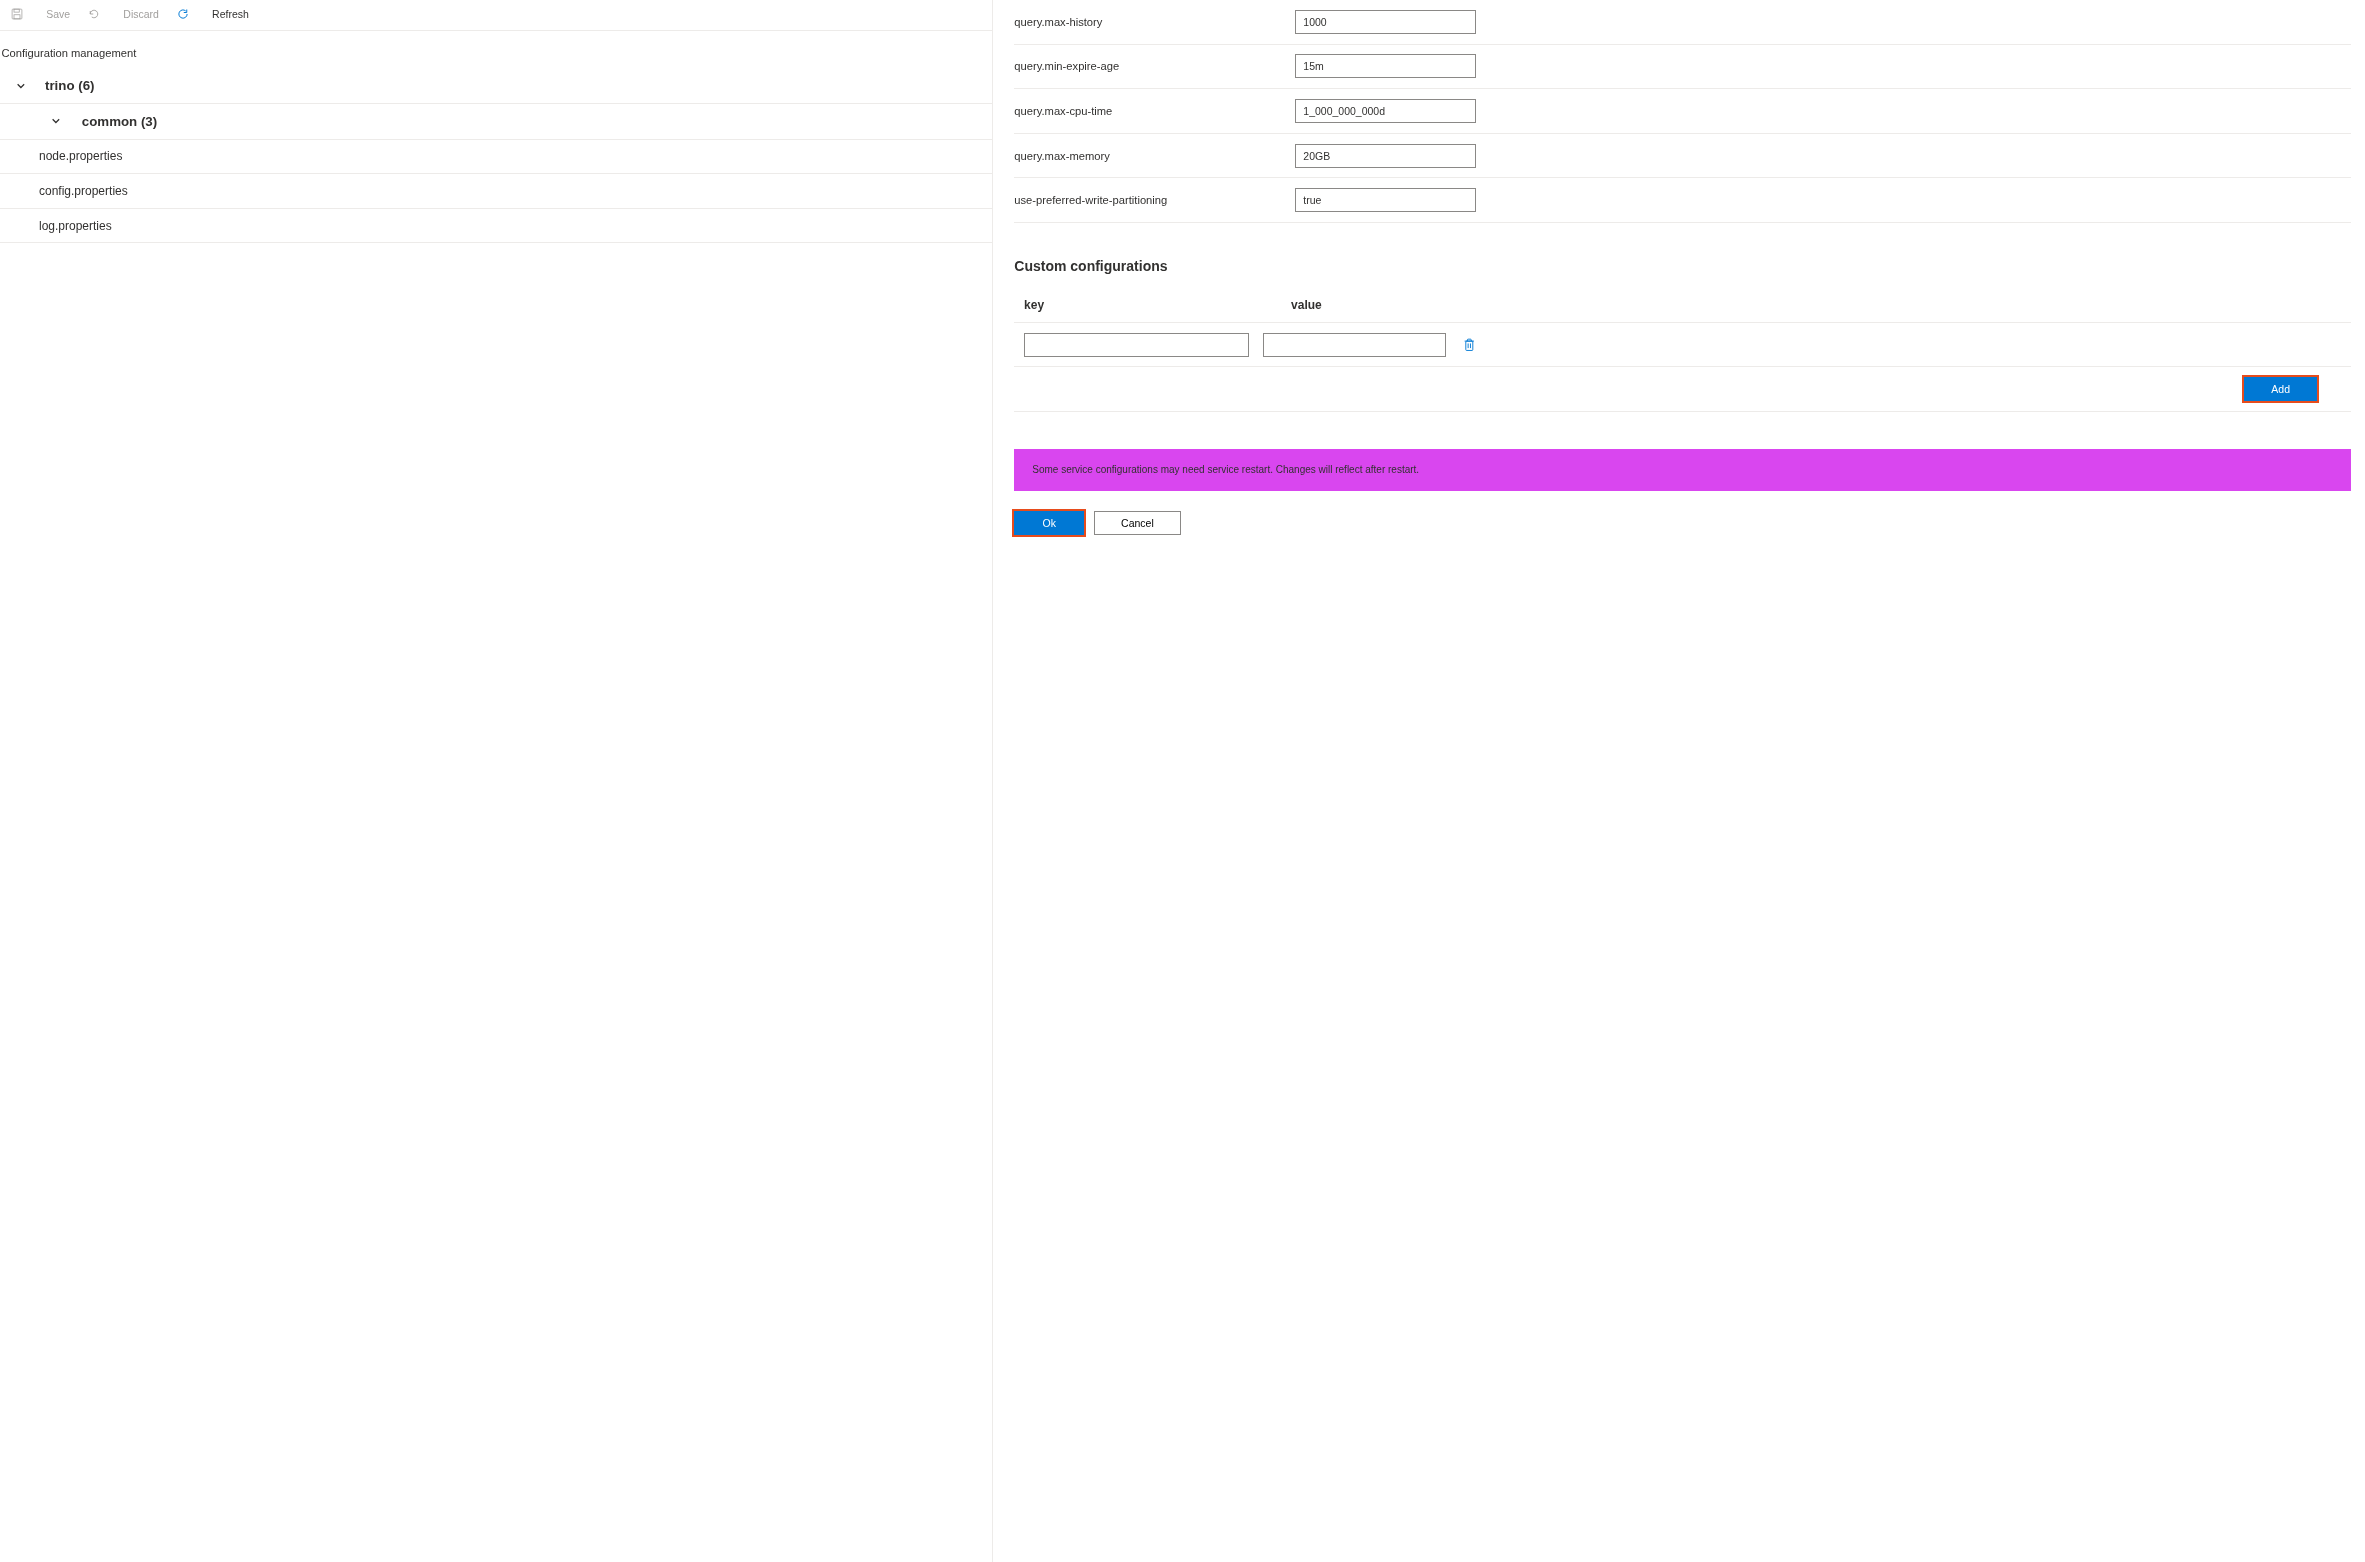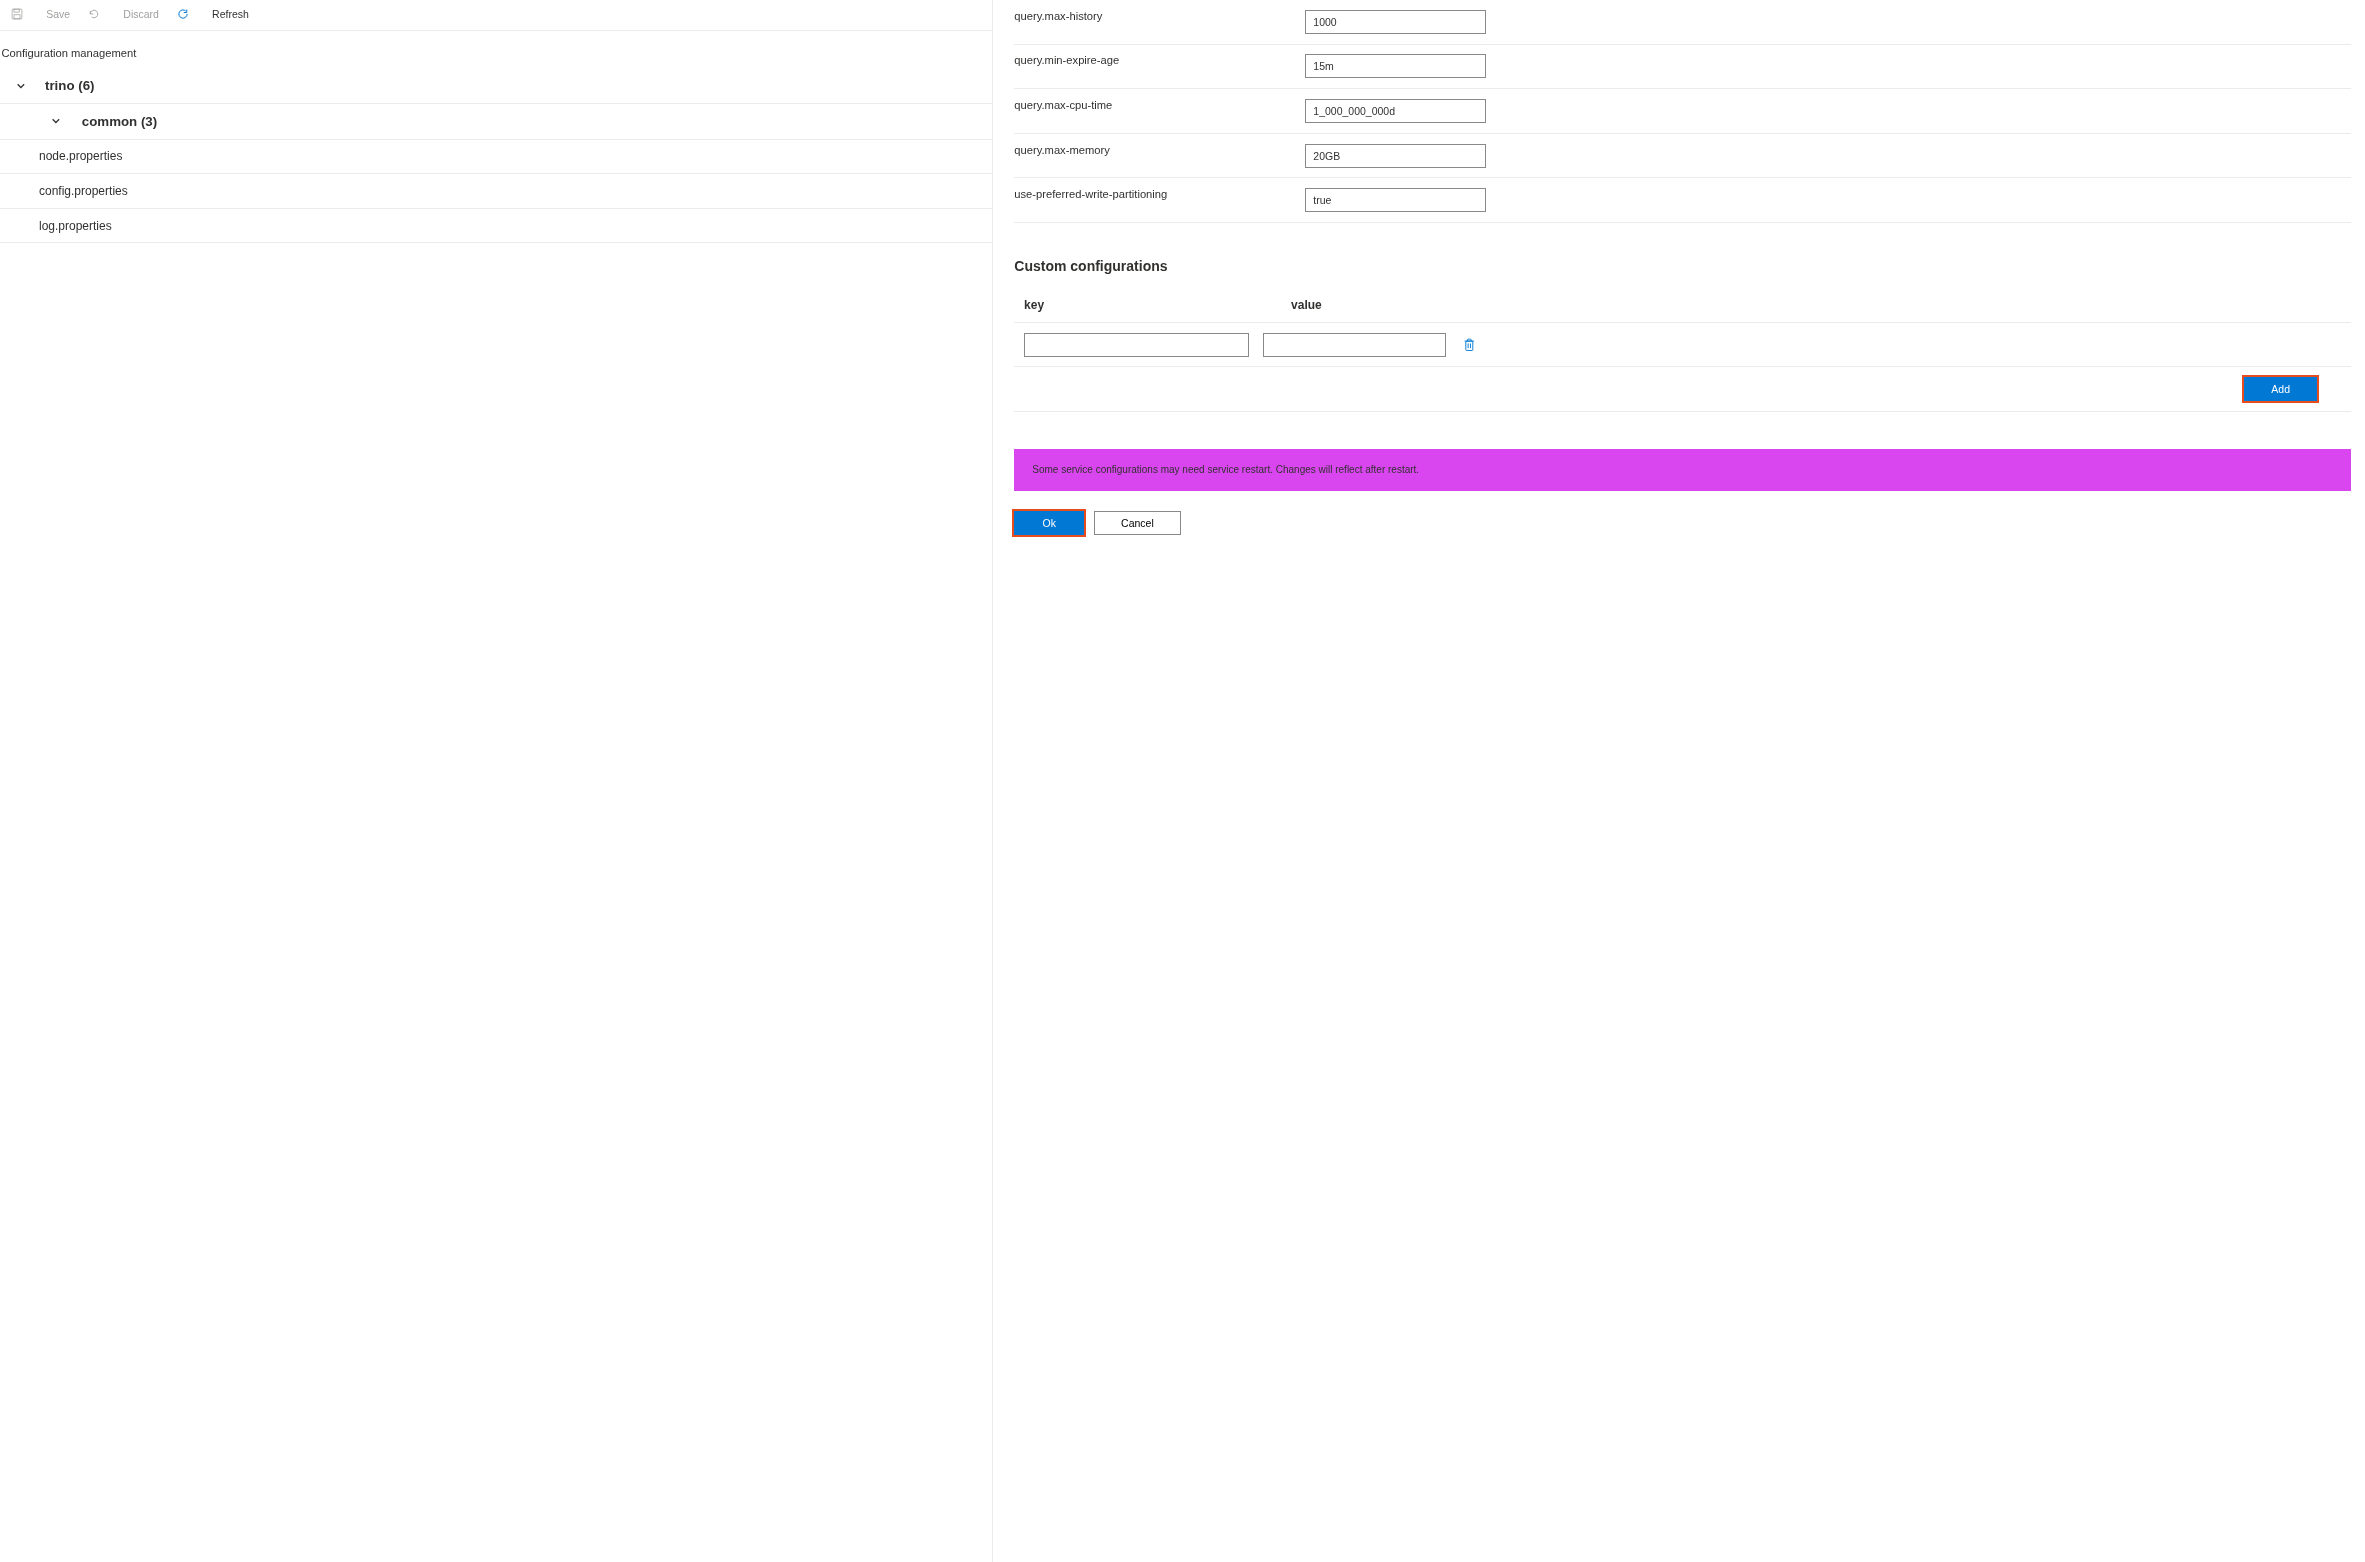--- a/index.html
+++ b/index.html
@@ -92,24 +92,24 @@
     }
     .right-panel {
       flex: 1;
       overflow-y: auto;
       padding: 0 14px 21px 21px;
       display: flex;
       flex-direction: column;
     }
     .config-row {
       display: flex;
-      align-items: flex-start;
+      align-items: center;
       padding: 9.8px 0;
       border-bottom: 0.7px solid #edebe9;
-      gap: 24px;
+      gap: 14px;
     }
     .config-key {
       flex: 1;
       font-size: 11.2px;
       color: #323130;
       white-space: nowrap;
       overflow: hidden;
       text-overflow: ellipsis;
       max-width: 267px;
     }

